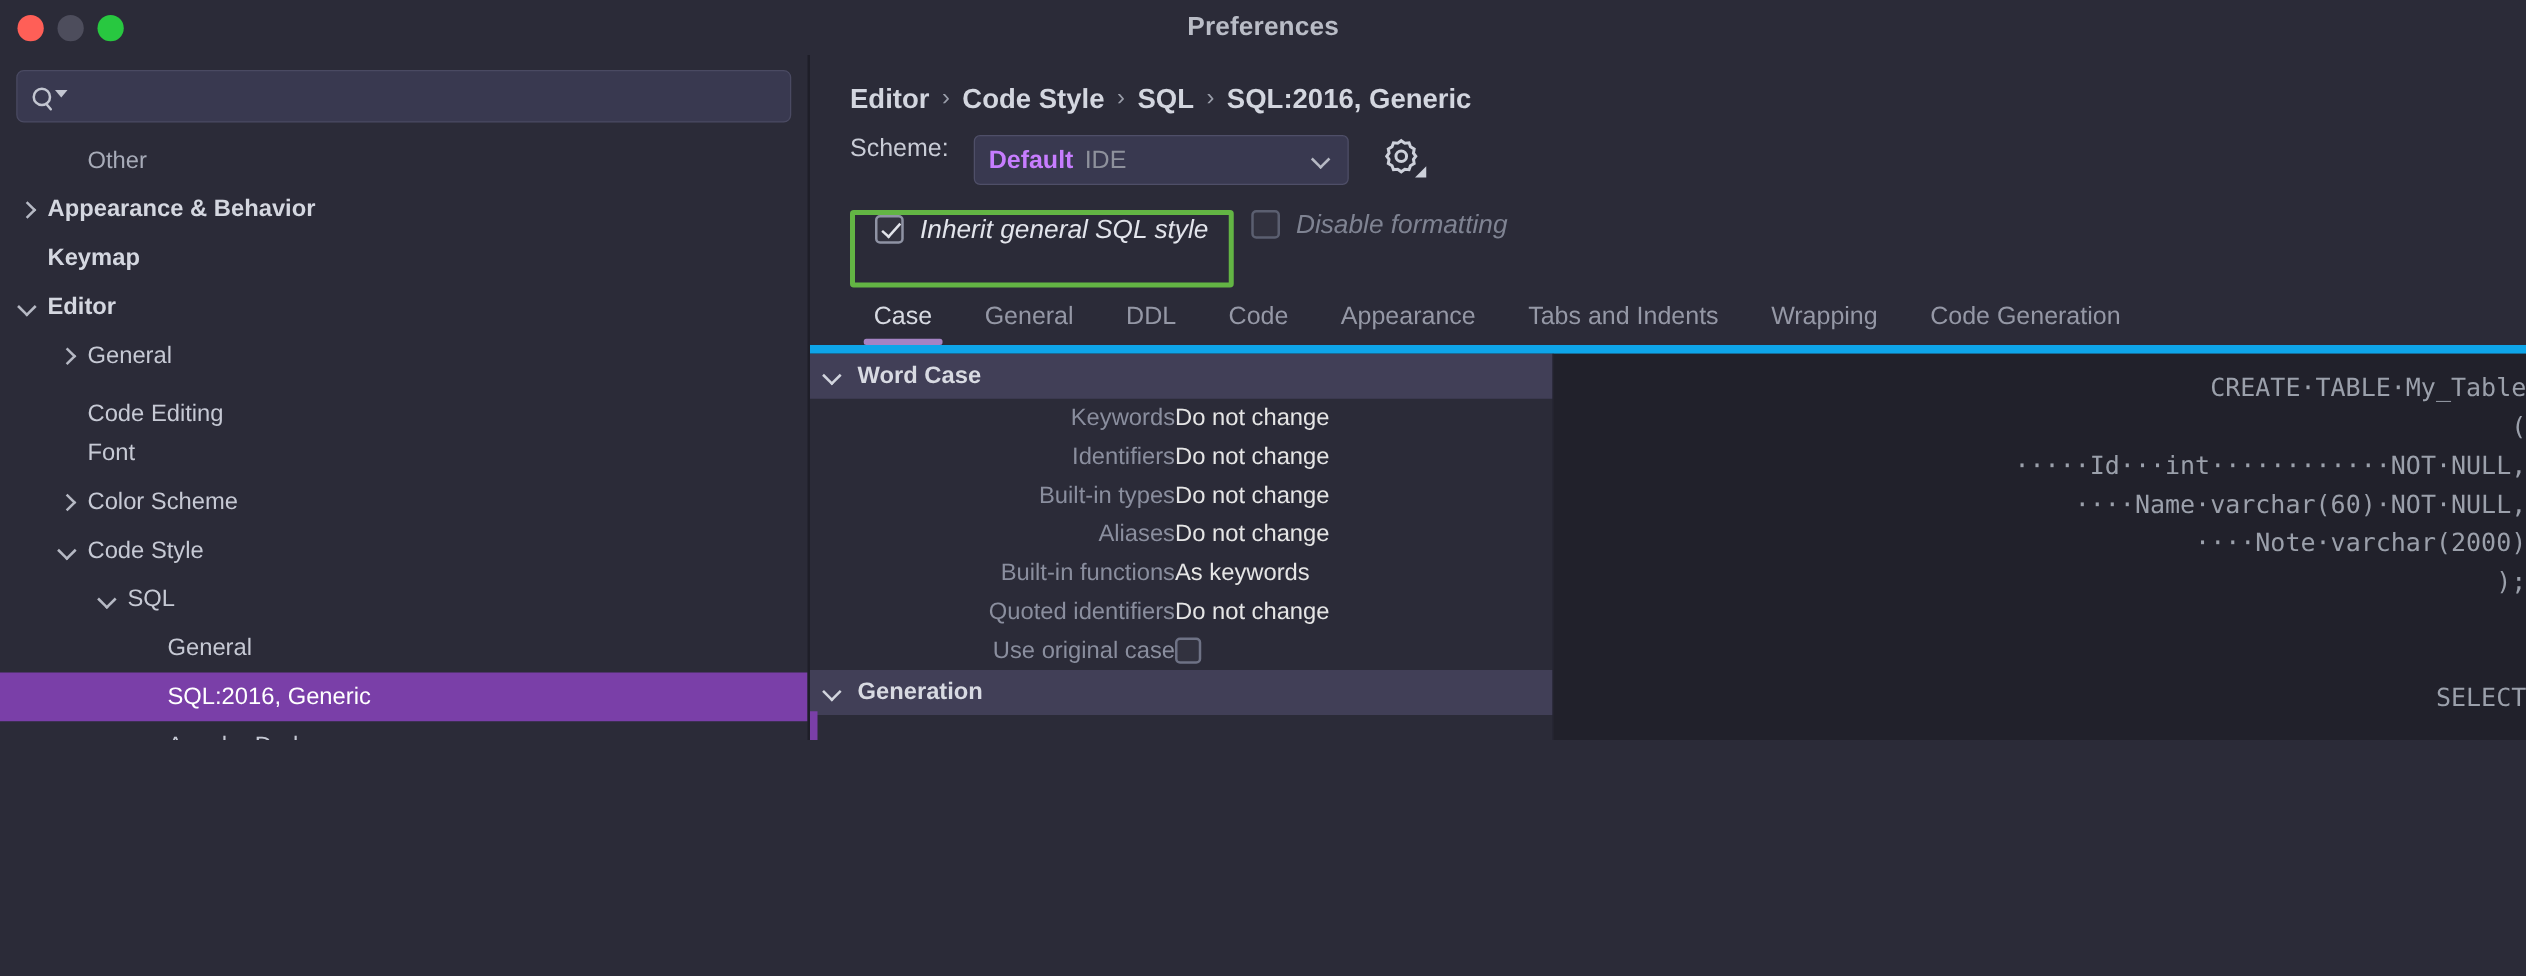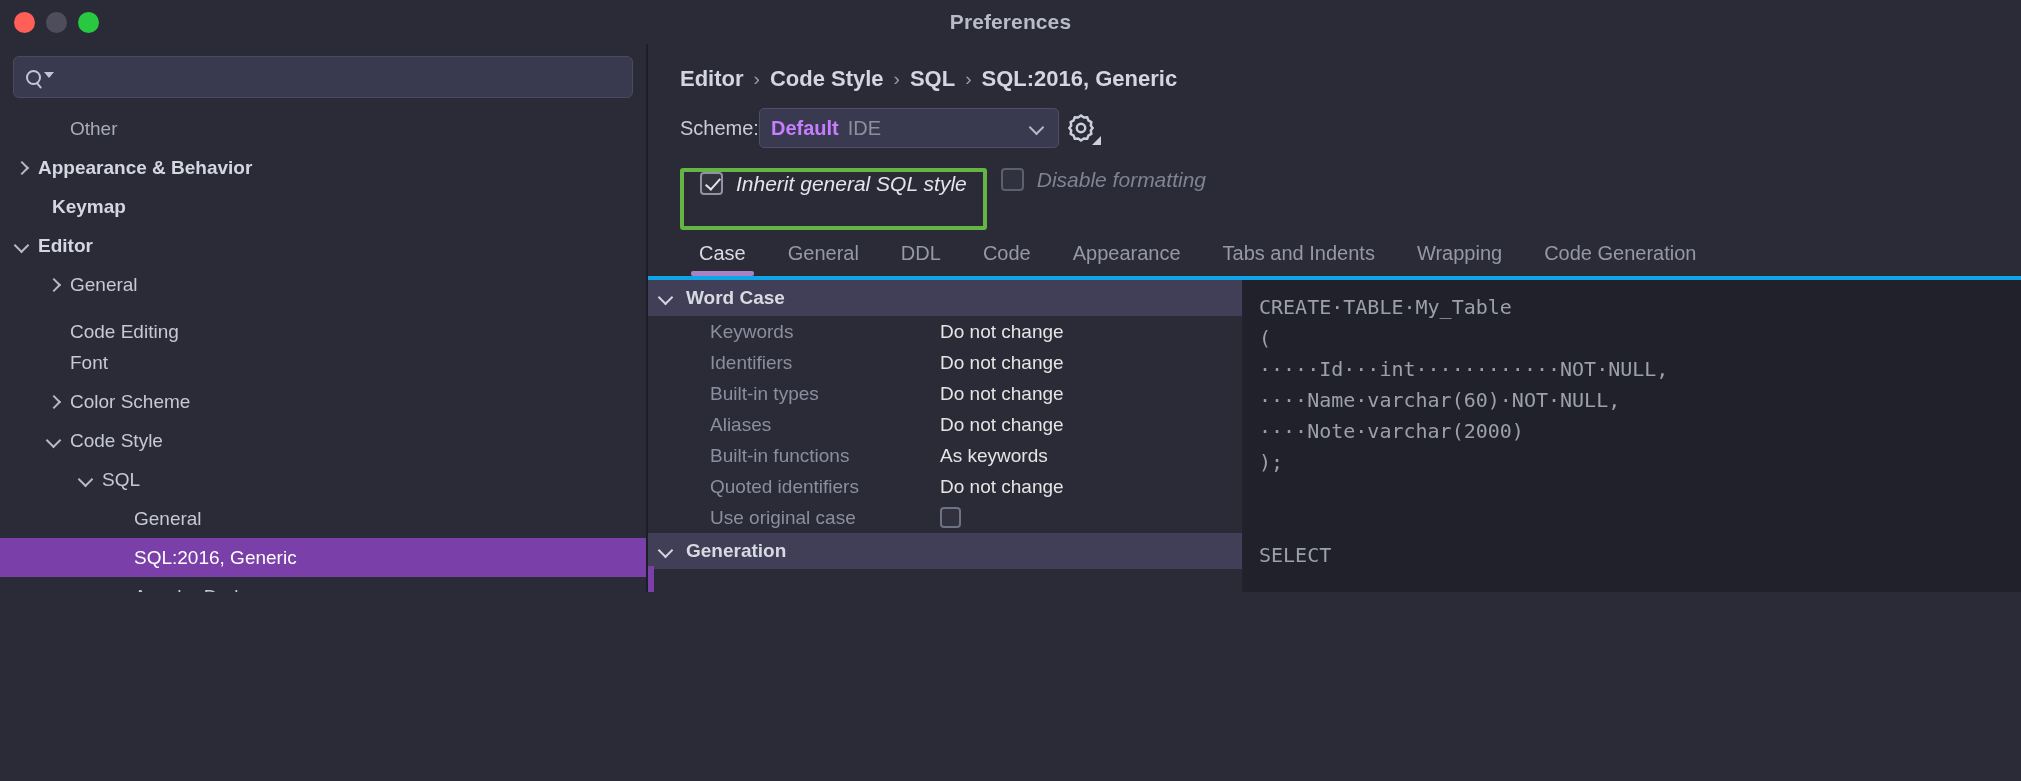--- a/index.html
+++ b/index.html
@@ -167,23 +167,22 @@
     color: #d3d6df;
     display: flex;
     align-items: center;
     gap: 10px;
     white-space: nowrap;
   }
   .bc-sep { color: #9a9eaa; font-weight: normal; font-size: 19px; }
 
   .scheme-row {
     display: flex;
-    align-items: center;
     padding: 16px 0 0 32px;
-    gap: 0;
+    gap: 20px;
   }
   .scheme-label { font-size: 20px; color: #c9ccd6; }
   .scheme-select {
     width: 300px; height: 40px;
     background: #393950;
     border: 1px solid #4f4f68;
     border-radius: 5px;
     display: flex;
     align-items: center;
     padding: 0 11px;
@@ -279,21 +278,22 @@
     height: 5px;
     background: #a583c4;
     border-radius: 2px;
   }
 
   
   .panes {
     flex: 1 1 auto;
     display: flex;
     min-height: 0;
-    border-top: 4px solid #0ea5e9;
+    border-top: 7px solid #0ea5e9;
+    text-align: right;
   }
   .settings {
     width: 595px;
     flex: 0 0 595px;
     background: #2b2b38;
     position: relative;
     overflow: hidden;
     border-right: 1px solid #23232e;
   }
   .sec-header {
@@ -371,21 +371,21 @@
       </div>
       <div class="tree" id="tree">
           <div class="tree-row partial" style="padding-left: 46px;">
             <span class="arrow"></span>
             <span class="tree-label">Other</span>
           </div>
           <div class="tree-row bold" style="padding-left: 14px;">
             <span class="arrow right"></span>
             <span class="tree-label">Appearance &amp; Behavior</span>
           </div>
-          <div class="tree-row bold" style="padding-left: 28px;">
+          <div class="tree-row bold" style="padding-left: 14px;">
             <span class="arrow"></span>
             <span class="tree-label">Keymap</span>
           </div>
           <div class="tree-row bold" style="padding-left: 14px;">
             <span class="arrow down"></span>
             <span class="tree-label">Editor</span>
           </div>
           <div class="tree-row" style="padding-left: 46px;">
             <span class="arrow right"></span>
             <span class="tree-label">General</span>

